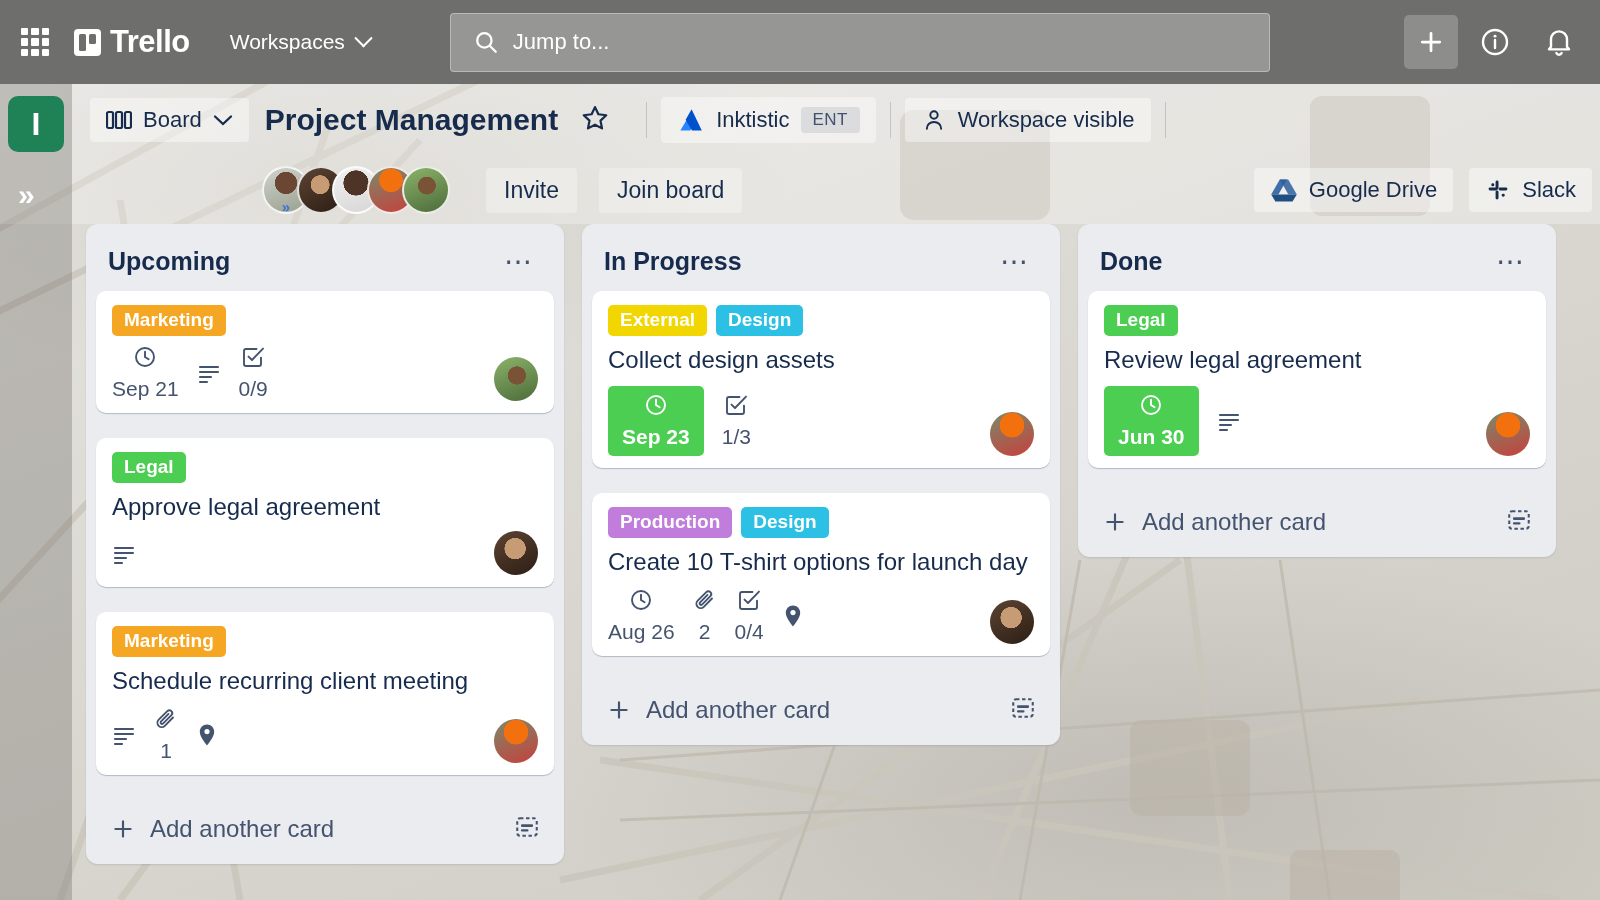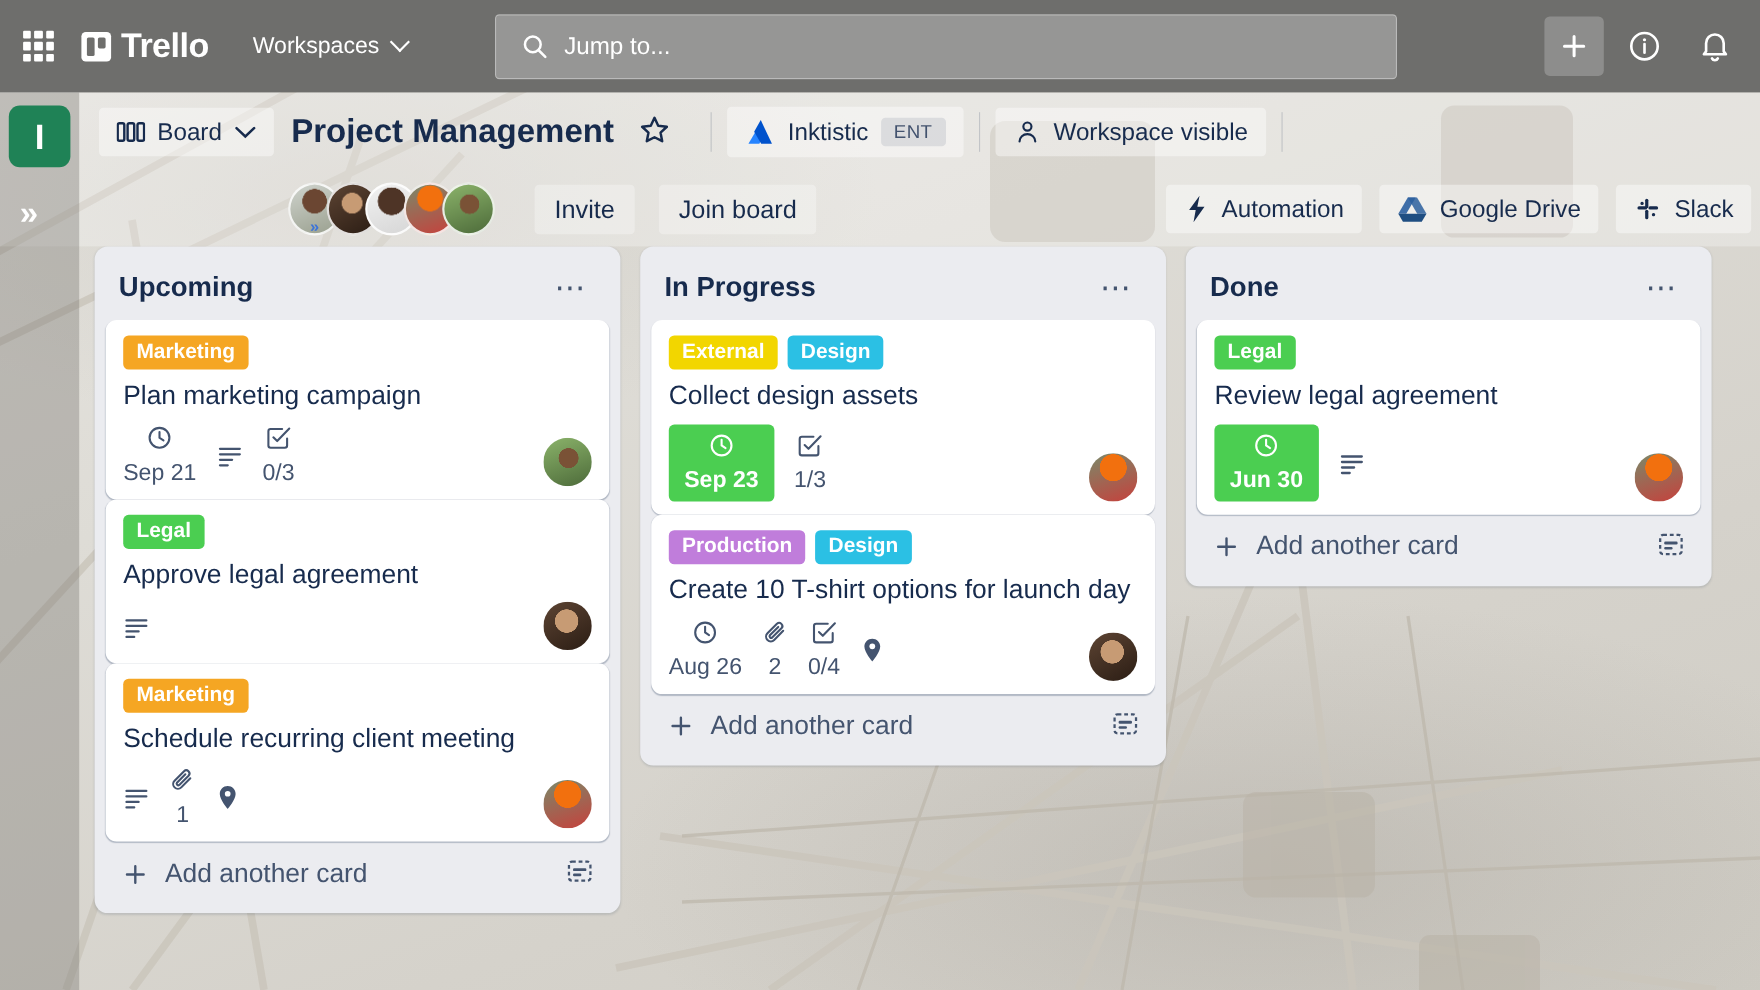--- a/index.html
+++ b/index.html
@@ -102,21 +102,21 @@
 
   .list { width: 478px; background:#ebecf0; border-radius: 12px; padding: 10px 10px 8px;
     flex: 0 0 auto; box-shadow: 0 1px 2px rgba(9,30,66,.12); }
   .list-head { display:flex; align-items:center; justify-content:space-between;
     padding: 12px 12px 14px; }
   .list-title { font-size: 25px; font-weight: 700; color:#172b4d; cursor:pointer; }
   .dots { color:#44546f; font-size: 28px; letter-spacing:2px; line-height:.4;
     padding: 10px 8px; cursor:pointer; }
 
   .card { background:#fff; border-radius: 10px; padding: 14px 16px 12px;
-    margin-bottom: 0; box-shadow: 0 1px 1px rgba(9,30,66,.25);
+    margin-bottom: 25px; box-shadow: 0 1px 1px rgba(9,30,66,.25);
     cursor:pointer; position:relative; }
   .labels { display:flex; gap: 9px; margin-bottom: 9px; flex-wrap:wrap; }
   .label { border-radius: 5px; padding: 4px 12px 5px; color:#fff;
     font-size: 19px; font-weight: 700; cursor:pointer;}
   .card-title { font-size: 24px; color:#172b4d; line-height: 1.28; margin-bottom: 10px; }
   .badges { display:flex; align-items:center; gap: 18px; min-height: 42px; }
   .badge { display:flex; align-items:center; gap: 8px; color:#44546f; font-size: 21px; flex-direction: column; }
   .badge.due { background:#4bce51; color:#fff; border-radius: 5px;
     padding: 7px 14px; font-weight:600; font-size:21px; }
   .card-av { position:absolute; right: 16px; bottom: 12px; width: 44px; height: 44px;
@@ -286,26 +286,20 @@
       <span class="av" style="background:
         radial-gradient(circle at 52% 40%, #7a5236 0 25%, transparent 26%),
         linear-gradient(160deg,#8bb36a,#4d6b3a)"></span>
     </div>
 
     <div class="txtbtn" style="margin-left:36px">Invite</div>
     <div class="txtbtn" style="margin-left:22px">Join board</div>
 
     <div style="margin-left:auto; display:flex; align-items:center; gap:16px; padding-right:8px">
       <div class="pill">
-        <svg width="24" height="26" viewBox="0 0 24 26" fill="#172b4d">
-          <path d="M14.5 1 5 14h6l-2 11 10-14h-6.5z"></path>
-          </svg>
-        <span>Automation</span>
-      </div>
-      <div class="pill">
         <svg width="28" height="26" viewBox="0 0 28 26">
           <path d="M9.8 2.5 1.2 17.4h7.2l8.6-14.9z" fill="#3f6ea8"></path>
           <path d="M9.8 2.5 18.4 17.4h8.4L18.2 2.5z" fill="#2b5f9e" opacity=".85"></path>
           <path d="M1.2 17.4 5.4 24.5h17.1l4.3-7.1z" fill="#1f4e82"></path>
         </svg>
         <span>Google Drive</span>
       </div>
       <div class="pill">
         <svg width="26" height="26" viewBox="0 0 26 26" fill="#172b4d">
           <rect x="3.6" y="10.6" width="8.8" height="2.9" rx="1.45"></rect>
@@ -324,40 +318,39 @@
 <main id="canvas">
     <section class="list">
     <div class="list-head">
       <span class="list-title">Upcoming</span>
       <span class="dots">⋯</span>
     </div>
       <article class="card">
         <div class="labels">
           <span class="label" style="background:#f5a623">Marketing</span>
         </div>
-        <div class="card-title">Plan marketing campaign</div>
         <div class="badges">
           <span class="badge">
             <svg width="24" height="24" viewBox="0 0 24 24" fill="none" stroke="#44546f" stroke-width="1.9">
               <circle cx="12" cy="12" r="9"></circle>
               <path d="M12 6.8V12l3.6 2.3" stroke-linecap="round"></path>
             </svg>
             <span>Sep 21</span>
           </span>
           <span class="badge">
             <svg width="24" height="22" viewBox="0 0 24 22" stroke="#44546f" stroke-width="2.1" stroke-linecap="round">
               <path d="M3 5h18M3 10h18M3 15h11M3 20h7"></path>
             </svg>
           </span>
           <span class="badge">
             <svg width="24" height="24" viewBox="0 0 24 24" fill="none" stroke="#44546f" stroke-width="1.9">
               <path d="M20 12.6V19a2 2 0 0 1-2 2H5a2 2 0 0 1-2-2V6a2 2 0 0 1 2-2h10.5" stroke-linecap="round"></path>
               <path d="M7.5 11.6 11 15 22 3.6" stroke-linecap="round" stroke-linejoin="round"></path>
             </svg>
-            <span>0/3</span>
+            <span>0/9</span>
           </span>
         </div>
         <span class="card-av" style="background:radial-gradient(circle at 52% 42%, #7a5236 0 26%, transparent 27%), linear-gradient(160deg,#8bb36a,#4d6b3a)"></span>
       </article>
       <article class="card">
         <div class="labels">
           <span class="label" style="background:#4bce51">Legal</span>
         </div>
         <div class="card-title">Approve legal agreement</div>
         <div class="badges">

